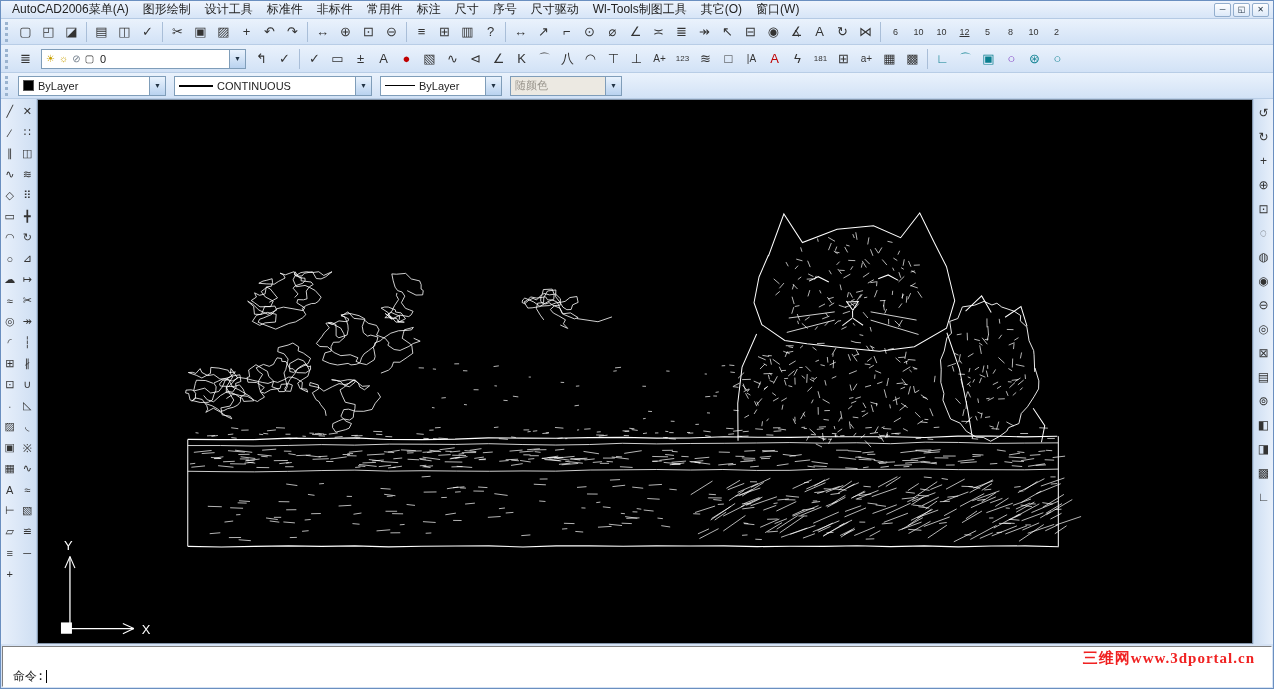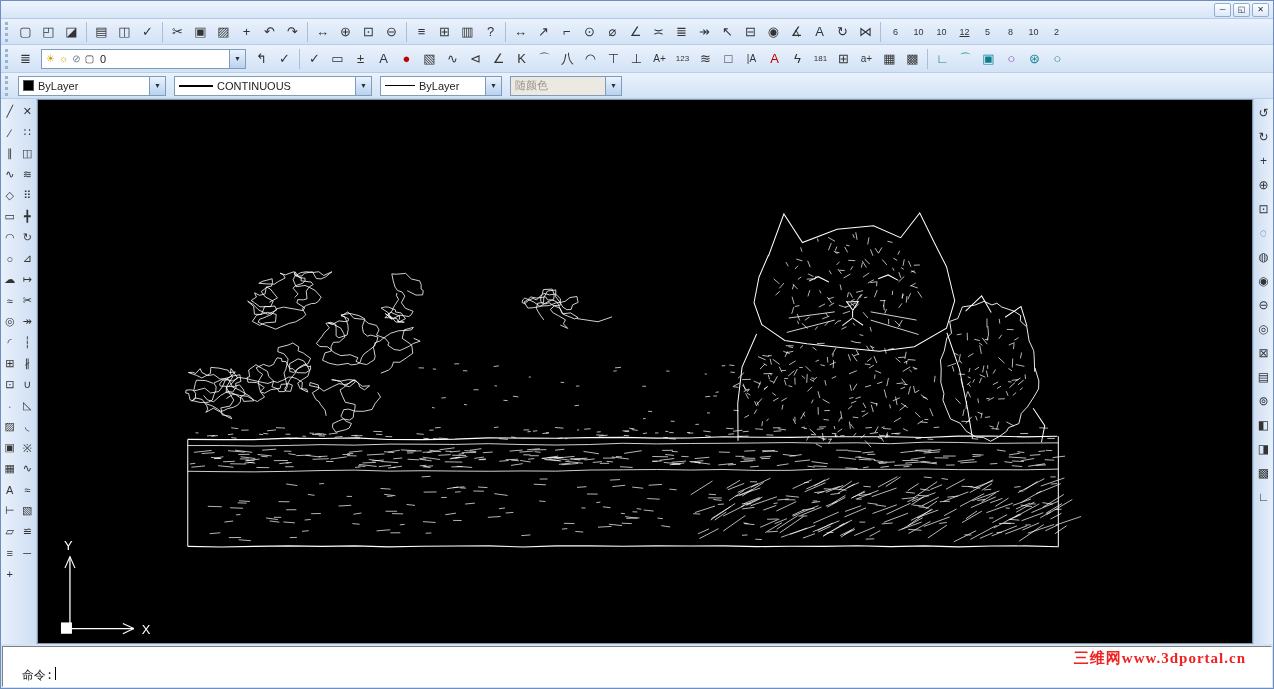--- a/index.html
+++ b/index.html
@@ -63,32 +63,47 @@
   .hscroll{flex:1;height:14px;margin:0 4px;background:#dde9f8;border:1px solid #aec4de;position:relative;display:flex;align-items:center}
   .sarr{width:14px;height:12px;display:flex;align-items:center;justify-content:center;font-size:7px;color:#345;
     background:linear-gradient(#f4f9ff,#d2e2f6);border:1px solid #9fb6d2}
   .sarr.left{margin-right:auto}
   .sarr.right{margin-left:auto}
   .thumb{position:absolute;left:16px;top:0;width:230px;height:12px;background:linear-gradient(#fdfeff,#c9dbf3);border:1px solid #93b2d8;border-radius:1px}
 
   
   .command-area{height:44px;background:#d5e2f4;padding:2px 1px 1px 1px}
   .cmd-inner{height:100%;background:#fff;border:1px solid;border-color:#808080 #fff #fff #808080;
-    font-family:"DejaVu Sans Mono",monospace;font-size:12px;position:relative;display:flex;flex-direction:column;justify-content:flex-end;padding:1px 19px}
+    font-family:"DejaVu Sans Mono",monospace;font-size:12px;position:relative;display:flex;flex-direction:column;justify-content:flex-end;padding:1px 10px}
   .cmd-history{height:18px;position:relative}
-  .cmd-line{height:18px;display:flex;}
+  .cmd-line{height:18px;display:flex;align-items:center}
   .caret{display:inline-block;width:1px;height:13px;background:#000;margin-left:2px}
   .watermark{position:absolute;right:6px;top:0;font-family:"Liberation Serif",serif;font-weight:bold;font-size:15px;letter-spacing:1px}
 </style>
 </head>
 <body>
 
 <div id="app">
 
   <div class="menubar">
+    <div class="menus">
+        <span class="menu-item">AutoCAD2006菜单(A)</span>
+        <span class="menu-item">图形绘制</span>
+        <span class="menu-item">设计工具</span>
+        <span class="menu-item">标准件</span>
+        <span class="menu-item">非标件</span>
+        <span class="menu-item">常用件</span>
+        <span class="menu-item">标注</span>
+        <span class="menu-item">尺寸</span>
+        <span class="menu-item">序号</span>
+        <span class="menu-item">尺寸驱动</span>
+        <span class="menu-item">Wl-Tools制图工具</span>
+        <span class="menu-item">其它(O)</span>
+        <span class="menu-item">窗口(W)</span>
+      </div>
     <div class="win-controls">
         <span class="win-btn">─</span>
         <span class="win-btn">◱</span>
         <span class="win-btn">✕</span>
       </div>
   </div>
 
   <div class="toolbar t1">
     <span class="grip"></span>
     <div class="ticons">

